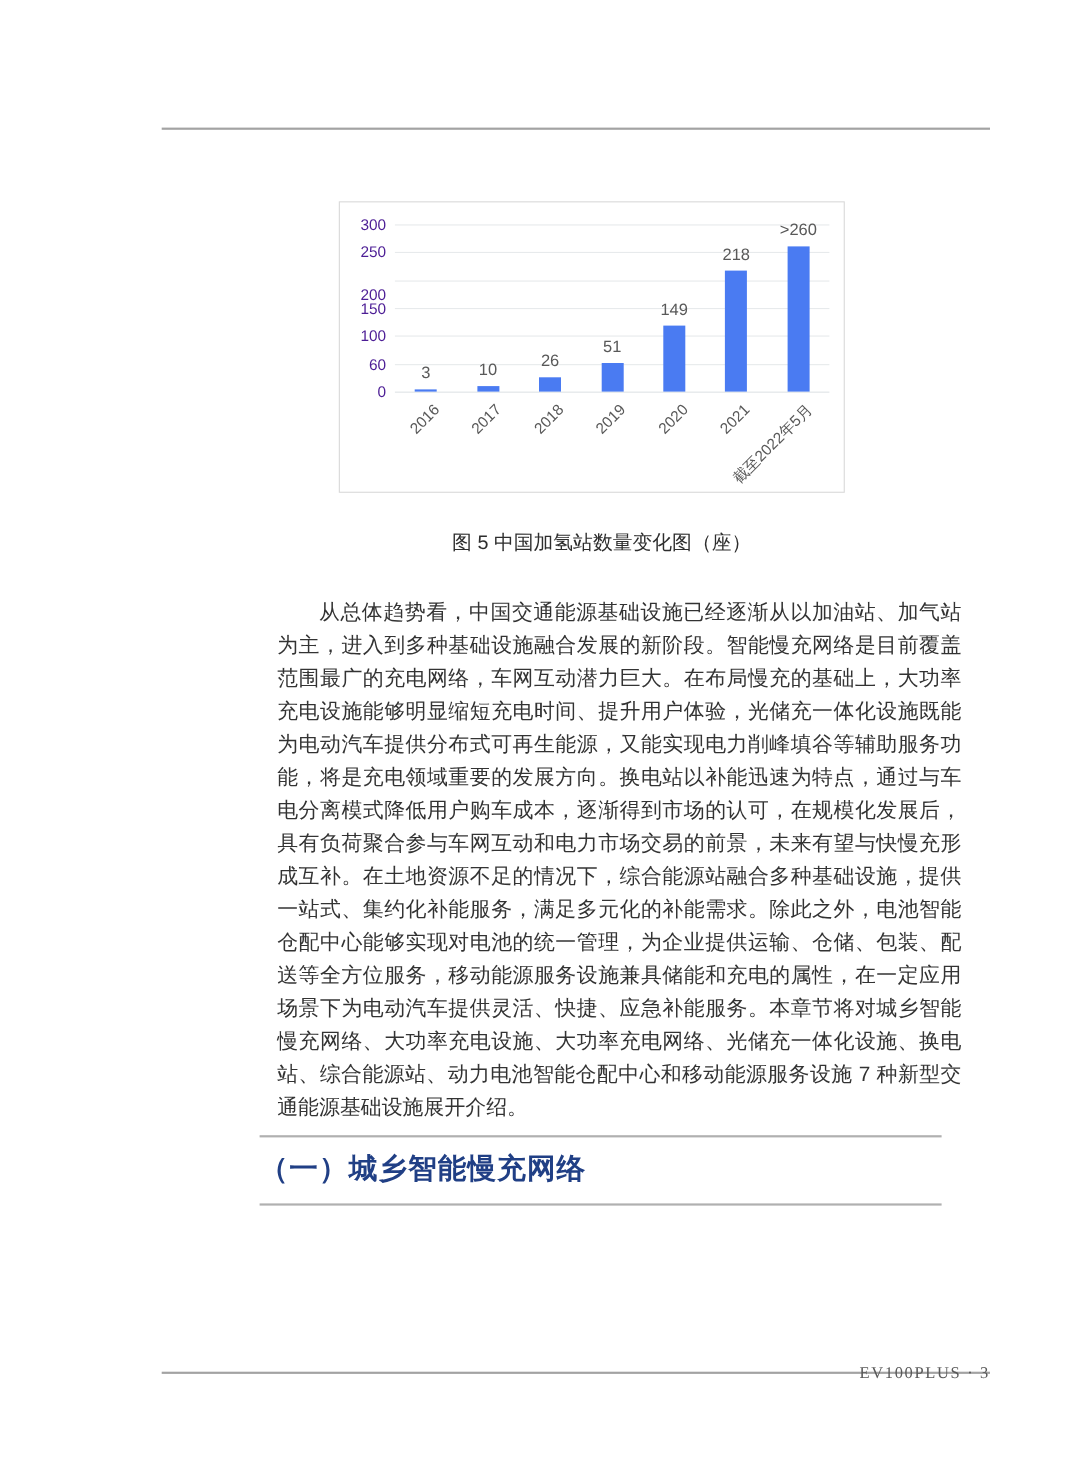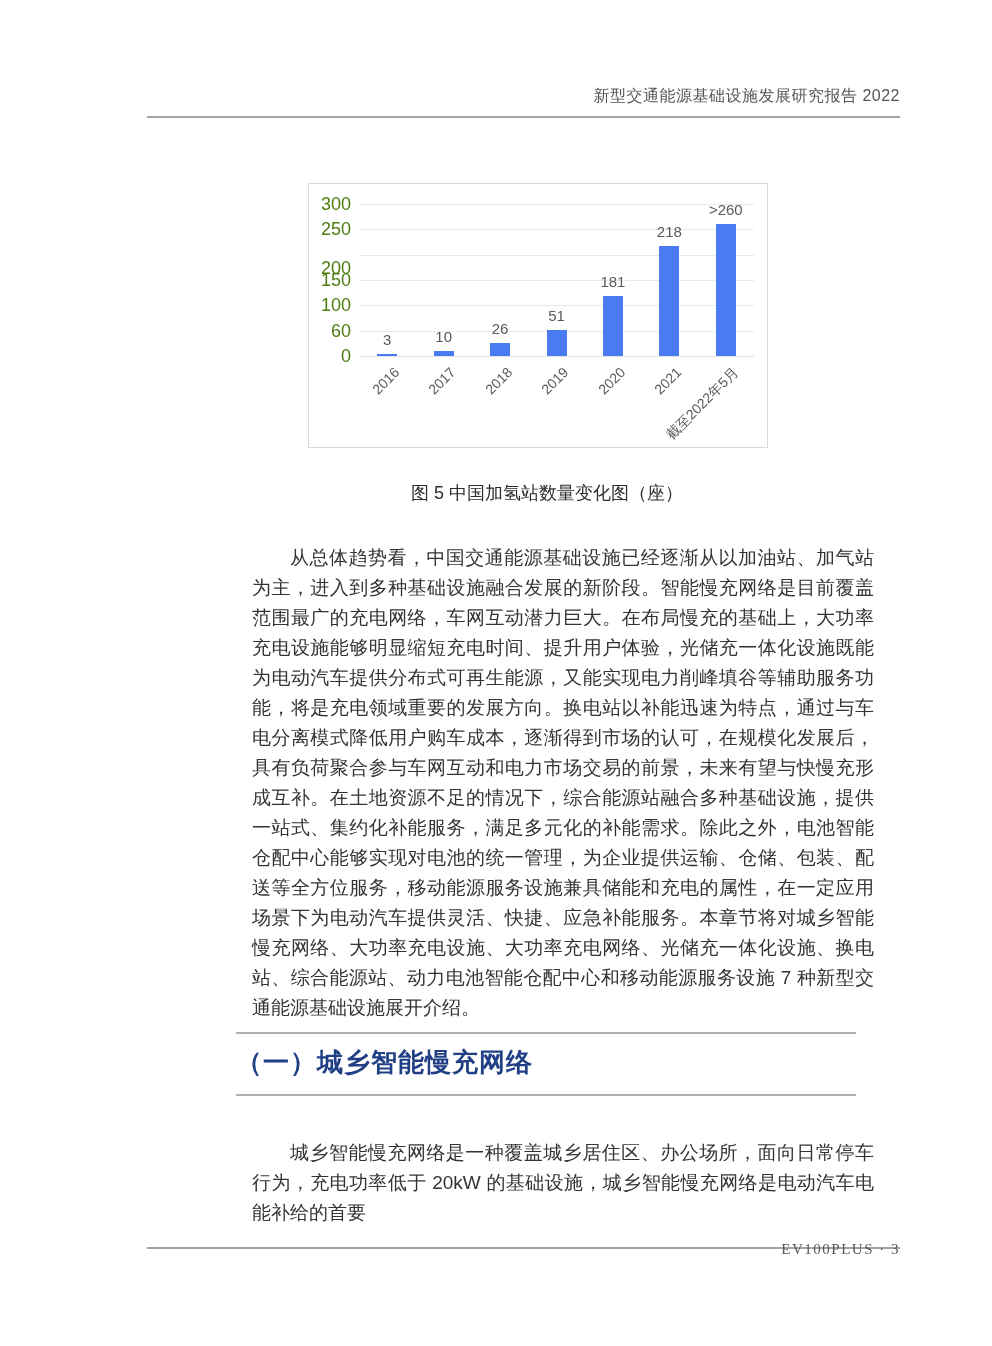--- a/index.html
+++ b/index.html
@@ -19,21 +19,21 @@
     position:absolute;top:116px;left:147px;width:753px;height:2px;
     background:#a3a3a3;
   }
   
   .chart{
     position:absolute;left:308px;top:183px;width:460px;height:265px;
     border:1px solid #d9d9d9;background:#ffffff;box-sizing:border-box;
   }
   .gridline{position:absolute;height:1px;background:#e7eaec;}
   .y-tick{position:absolute;width:40px;text-align:right;
-    font-size:18px;color:#4d7c0f;line-height:16px;}
+    font-size:14px;color:#4c1d95;line-height:16px;}
   .bar{position:absolute;}
   .bar-label{position:absolute;width:64px;text-align:center;
     font-size:15px;color:#595959;}
   .x-tick-anchor{position:absolute;width:0;height:0;}
   .x-tick{position:absolute;right:2px;top:0;white-space:nowrap;
     font-size:14px;color:#595959;
     transform:rotate(-45deg);transform-origin:100% 0;}
   
   .fig-caption{
     position:absolute;left:236px;width:622px;top:481px;text-align:center;
@@ -63,21 +63,20 @@
   .footer-text{
     position:absolute;top:1241px;right:92px;
     font-size:15px;color:#595959;letter-spacing:1.5px;font-family:Liberation Serif, serif;
   }
 </style>
 </head>
 <body>
 
 <div class="page">
 
-  <div class="header-title">新型交通能源基础设施发展研究报告 2022</div>
   <div class="header-rule"></div>
 
   <div class="chart" id="chart">
       <div class="gridline" style="left: 50px; width: 395px; top: 172px; background: rgb(223, 227, 230);"></div>
       <div class="y-tick" style="left: 2px; top: 164px;">0</div>
       <div class="gridline" style="left: 50px; width: 395px; top: 146.667px;"></div>
       <div class="y-tick" style="left: 2px; top: 138.667px;">60</div>
       <div class="gridline" style="left: 50px; width: 395px; top: 121.333px;"></div>
       <div class="y-tick" style="left: 2px; top: 113.333px;">100</div>
       <div class="gridline" style="left: 50px; width: 395px; top: 96px;"></div>
@@ -102,21 +101,21 @@
       <div class="bar-label" style="left: 159.071px; top: 136px;">26</div>
       <div class="x-tick-anchor" style="left: 197.071px; top: 180px;">
         <span class="x-tick">2018</span>
       </div>
       <div class="bar" style="left: 237.5px; width: 20px; top: 146px; height: 26px; background: rgb(74, 123, 242);"></div>
       <div class="bar-label" style="left: 215.5px; top: 123px;">51</div>
       <div class="x-tick-anchor" style="left: 253.5px; top: 180px;">
         <span class="x-tick">2019</span>
       </div>
       <div class="bar" style="left: 293.929px; width: 20px; top: 112px; height: 60px; background: rgb(74, 123, 242);"></div>
-      <div class="bar-label" style="left: 271.929px; top: 89px;">181</div>
+      <div class="bar-label" style="left: 271.929px; top: 89px;">149</div>
       <div class="x-tick-anchor" style="left: 309.929px; top: 180px;">
         <span class="x-tick">2020</span>
       </div>
       <div class="bar" style="left: 350.357px; width: 20px; top: 62px; height: 110px; background: rgb(74, 123, 242);"></div>
       <div class="bar-label" style="left: 328.357px; top: 39px;">218</div>
       <div class="x-tick-anchor" style="left: 366.357px; top: 180px;">
         <span class="x-tick">2021</span>
       </div>
       <div class="bar" style="left: 406.786px; width: 20px; top: 40px; height: 132px; background: rgb(74, 123, 242);"></div>
       <div class="bar-label" style="left: 384.786px; top: 17px;">&gt;260</div>
@@ -126,18 +125,17 @@
     </div>
 
   <div class="fig-caption">图 5 中国加氢站数量变化图（座）</div>
 
   <p class="body-para para1">从总体趋势看，中国交通能源基础设施已经逐渐从以加油站、加气站为主，进入到多种基础设施融合发展的新阶段。智能慢充网络是目前覆盖范围最广的充电网络，车网互动潜力巨大。在布局慢充的基础上，大功率充电设施能够明显缩短充电时间、提升用户体验，光储充一体化设施既能为电动汽车提供分布式可再生能源，又能实现电力削峰填谷等辅助服务功能，将是充电领域重要的发展方向。换电站以补能迅速为特点，通过与车电分离模式降低用户购车成本，逐渐得到市场的认可，在规模化发展后，具有负荷聚合参与车网互动和电力市场交易的前景，未来有望与快慢充形成互补。在土地资源不足的情况下，综合能源站融合多种基础设施，提供一站式、集约化补能服务，满足多元化的补能需求。除此之外，电池智能仓配中心能够实现对电池的统一管理，为企业提供运输、仓储、包装、配送等全方位服务，移动能源服务设施兼具储能和充电的属性，在一定应用场景下为电动汽车提供灵活、快捷、应急补能服务。本章节将对城乡智能慢充网络、大功率充电设施、大功率充电网络、光储充一体化设施、换电站、综合能源站、动力电池智能仓配中心和移动能源服务设施 7 种新型交通能源基础设施展开介绍。</p>
 
   <div class="rule-thin rule-top"></div>
   <h2 class="section-heading">（一）城乡智能慢充网络</h2>
   <div class="rule-thin rule-bottom"></div>
 
-  <p class="body-para para2">城乡智能慢充网络是一种覆盖城乡居住区、办公场所，面向日常停车行为，充电功率低于 20kW 的基础设施，城乡智能慢充网络是电动汽车电能补给的首要</p>
 
   <div class="footer-rule"></div>
   <div class="footer-text">EV100PLUS · 3</div>
 
 </div>
 
 </body></html>

